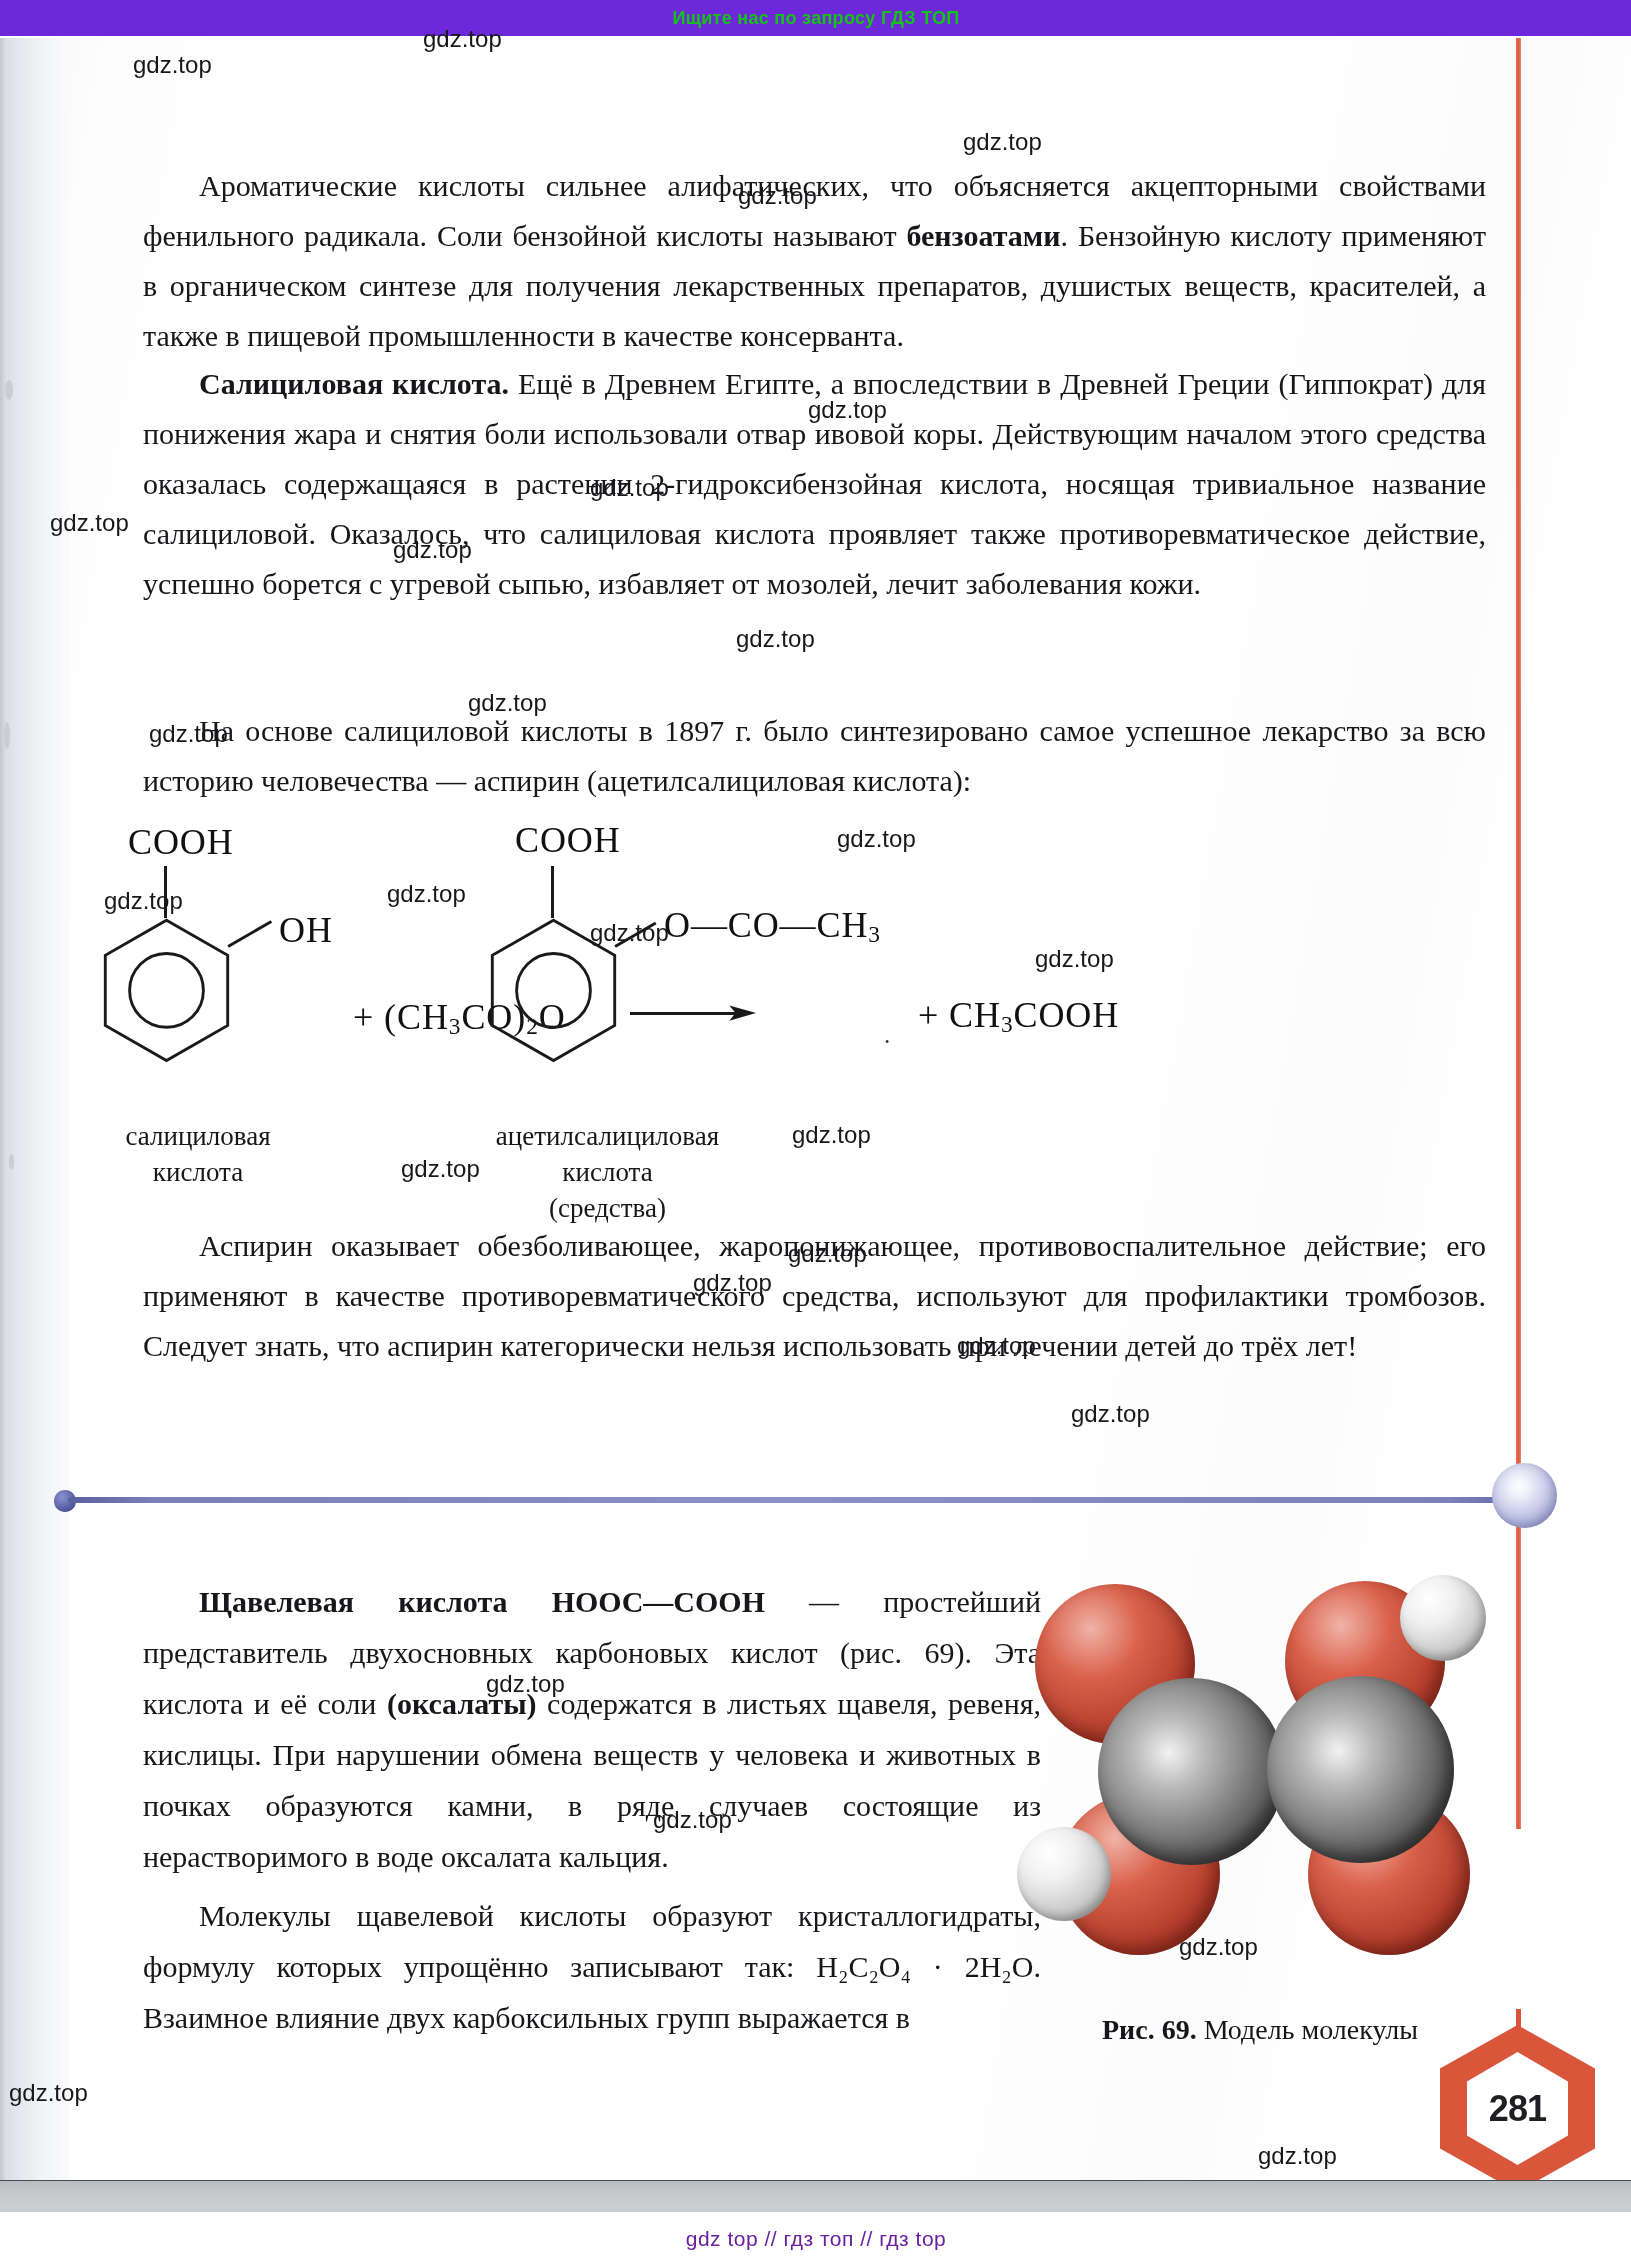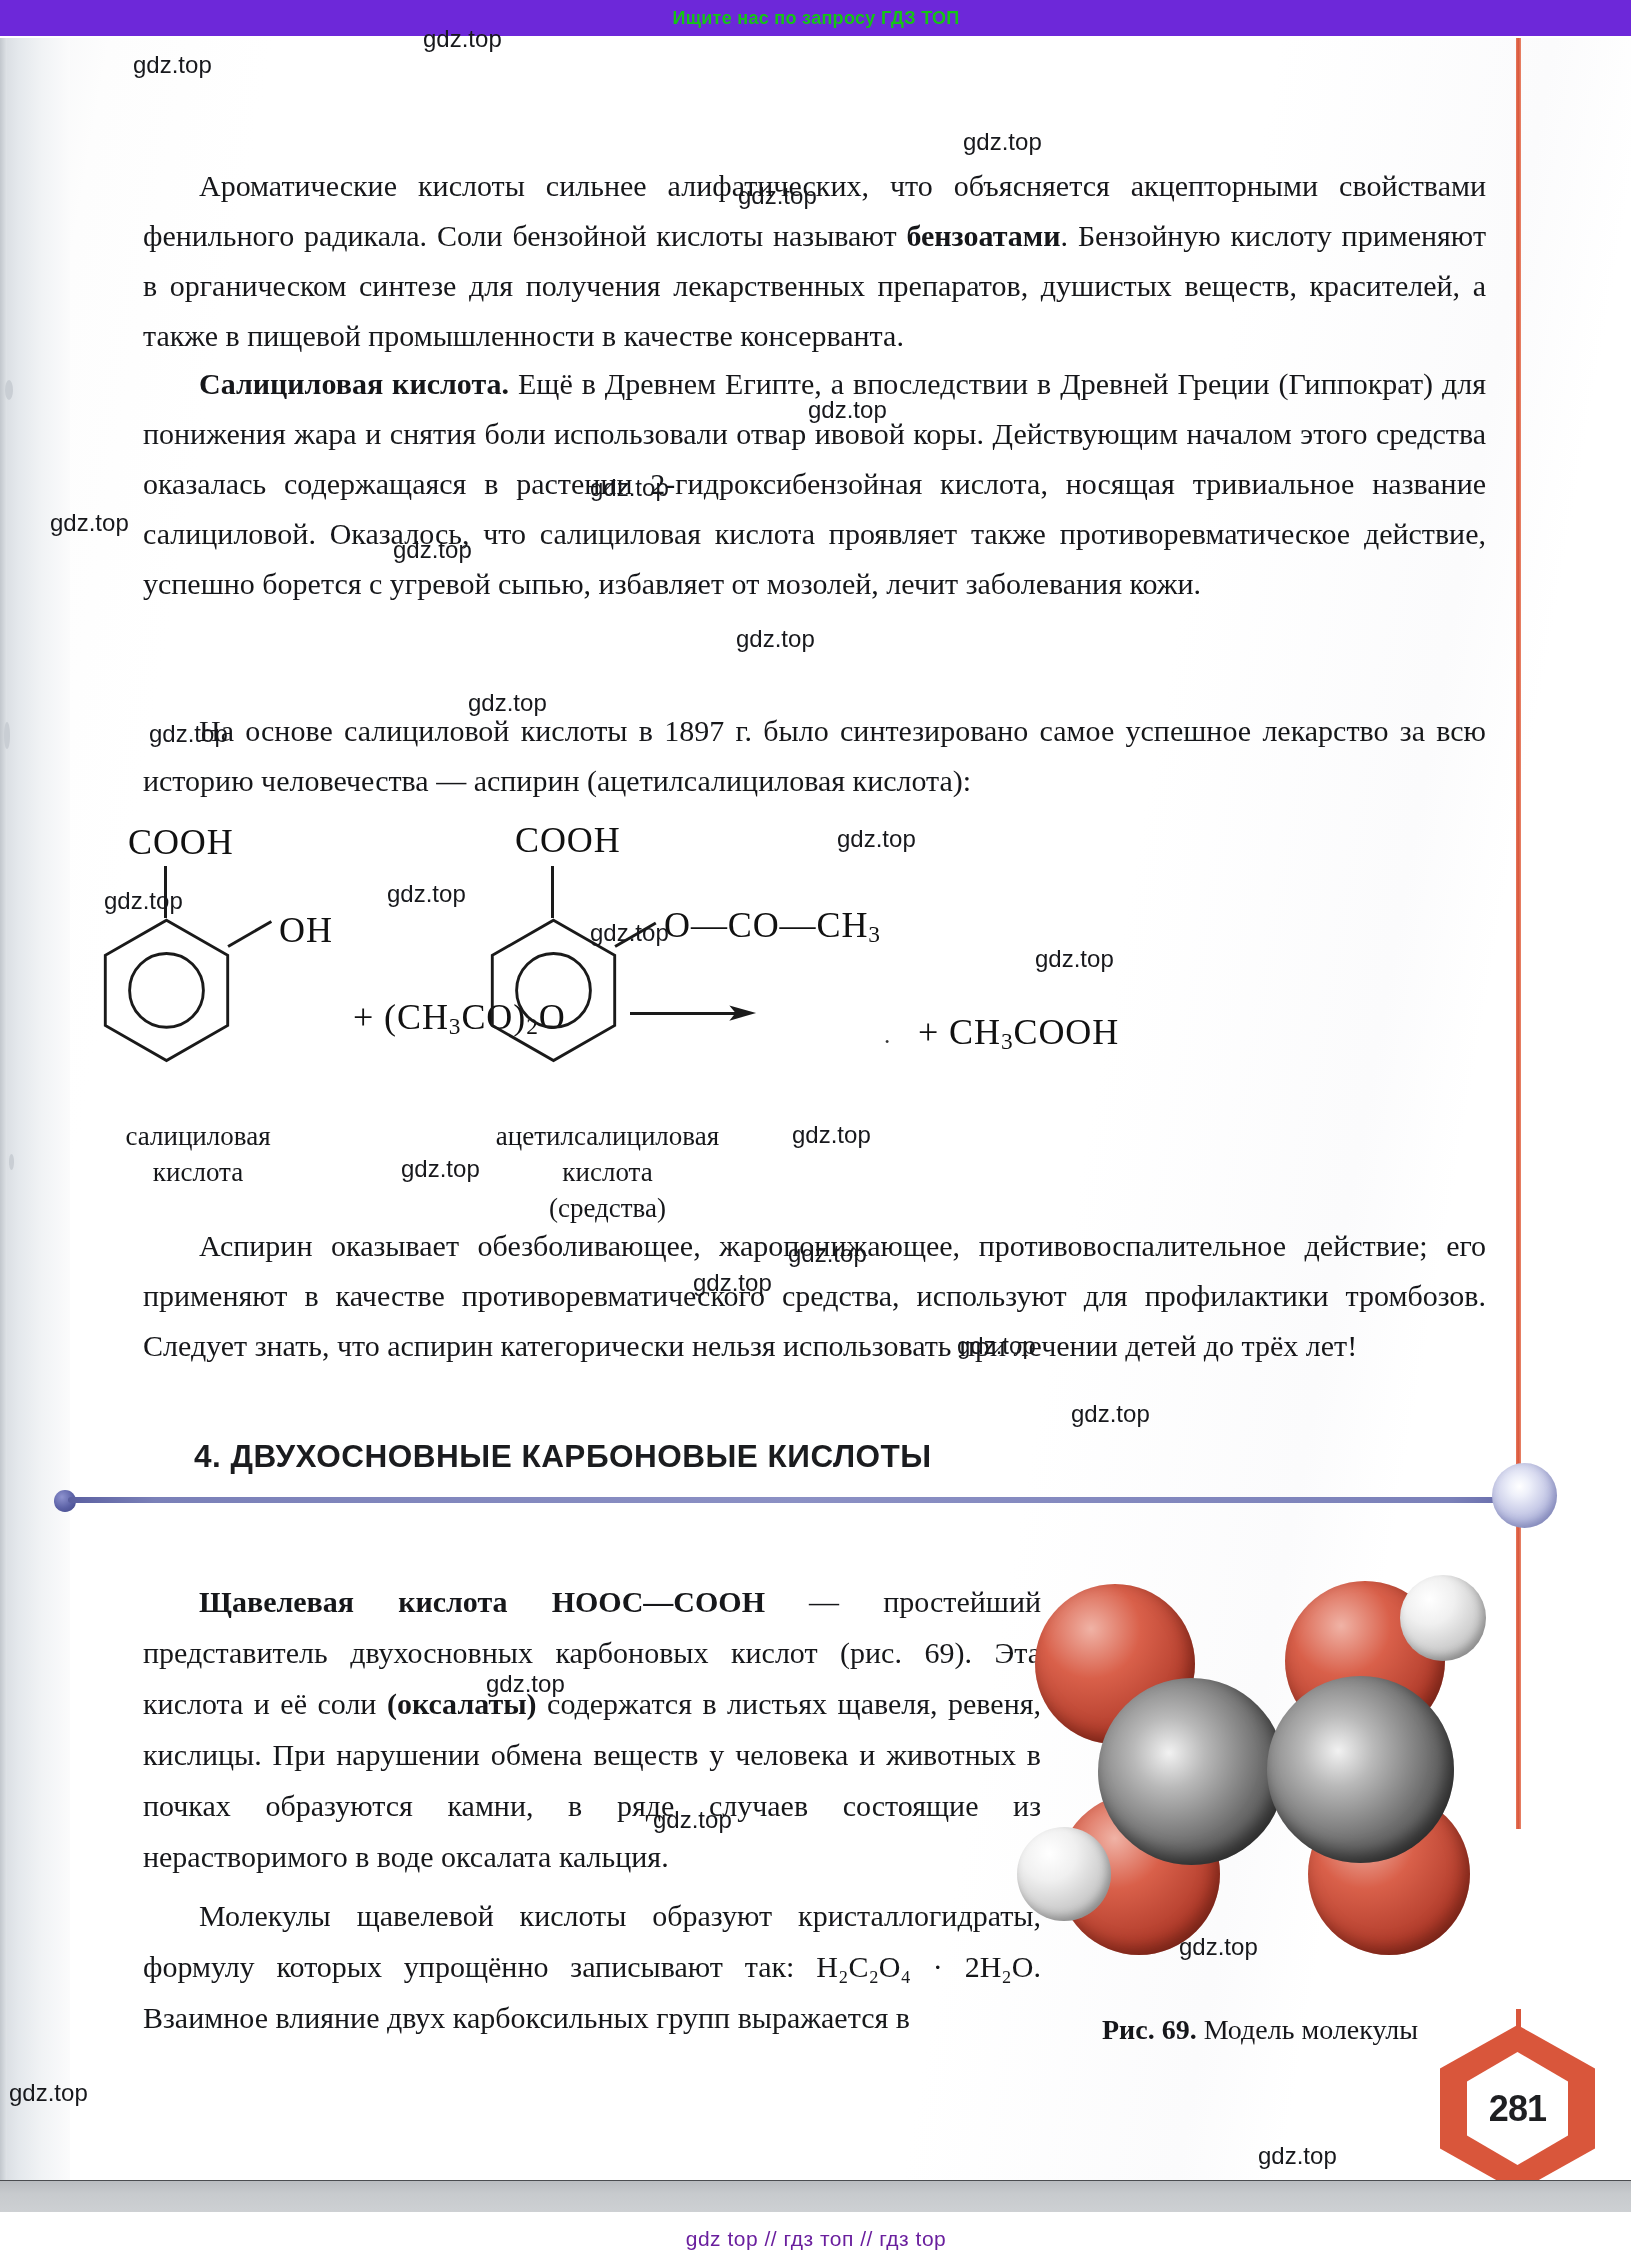--- a/index.html
+++ b/index.html
@@ -241,40 +241,39 @@
 
       <span class="atomtxt" style="left:407px; top:-10.8px;">COOH</span>
       <div class="bond" style="left:443px; top:36px; width:2.7px; height:52px;"></div>
       <svg style="position:absolute;left:378px;top:83px;" width="198" height="189" viewBox="0 0 220 210">
         <polygon points="75,8 143,47 143,125 75,164 7,125 7,47" fill="none" stroke="#1a1a1a" stroke-width="3.2"></polygon>
         <circle cx="75" cy="86" r="41" fill="none" stroke="#1a1a1a" stroke-width="3.2"></circle>
       </svg>
       <div class="bond" style="left:507px; top:115px; width:47px; height:2.7px; transform:rotate(-30deg); transform-origin:left center;"></div>
       <span class="atomtxt" style="left:556px; top:74px;"><span>O—CO—CH</span><sub>3</sub></span>
 
-      <span class="atomtxt" style="left:810px; top:181px;"><span>+ CH</span><sub>3</sub><span>COOH</span></span>
+      <span class="atomtxt" style="left:810px; top:164px;"><span>+ CH</span><sub>3</sub><span>COOH</span></span>
       <span style="position:absolute;left:776px;top:191px;color:#333;font-size:25px;">.</span>
 
       <div class="caption-sm" style="left:-13.5px; top:288px; width:207px;">
         <div>салициловая</div>
         <div>кислота</div>
       </div>
       <div class="caption-sm" style="left:351px; top:288px; width:297px;">
         <div>ацетилсалициловая</div>
         <div>кислота</div>
         <div>(средства)</div>
       </div>
     </div>
 
     <div class="col" id="p4">
       <p class="ind"><span>Аспирин оказывает обезболивающее, жаропонижающее, противовоспалительное действие; его применяют в качестве противоревматического средства, используют для профилактики тромбозов. Следует знать, что аспирин категорически нельзя использовать при лечении детей до трёх лет!</span></p>
     </div>
 
     <div class="sect-wrap">
-      <span class="sect-title">4. ДВУХОСНОВНЫЕ КАРБОНОВЫЕ КИСЛОТЫ</span>
       <div class="sect-dot-left"></div>
       <div class="sect-line"></div>
       <div class="sect-ball-right"></div>
     </div>
 
     <div class="col" style="left:135px; top:1530px; width:914px; line-height:51px;">
       <p class="ind"><b class="run">Щавелевая  кислота  HOOC—COOH</b><span> — простейший представитель двухосновных карбо­новых кислот (рис. 69). Эта кислота и её соли </span><b class="run">(оксалаты)</b><span> содержатся в листьях щавеля, ревеня, кислицы. При нарушении обмена веществ у человека и животных в почках образуются камни, в ряде случаев состоящие из нерастворимого в воде оксалата кальция.</span></p>
       <p class="ind" style="margin-top:0;"><span>Молекулы щавелевой кислоты образуют кристаллогидраты, формулу которых упрощённо записывают так: H₂C₂O₄ · 2H₂O. Взаимное влияние двух карбоксильных групп выражается в</span></p>
     </div>
 

